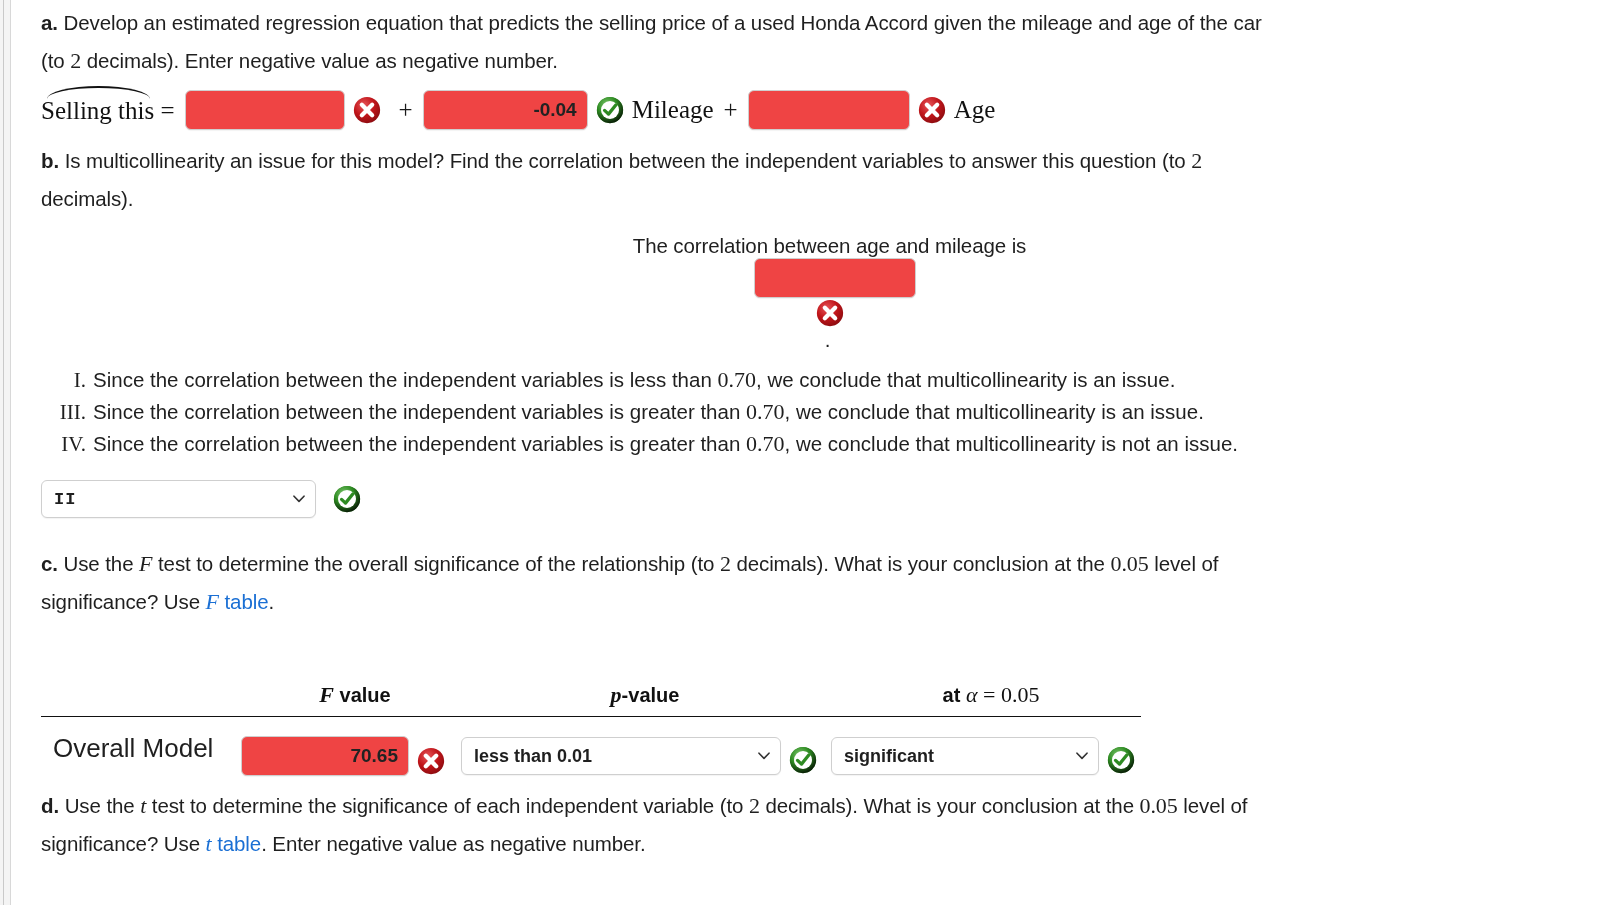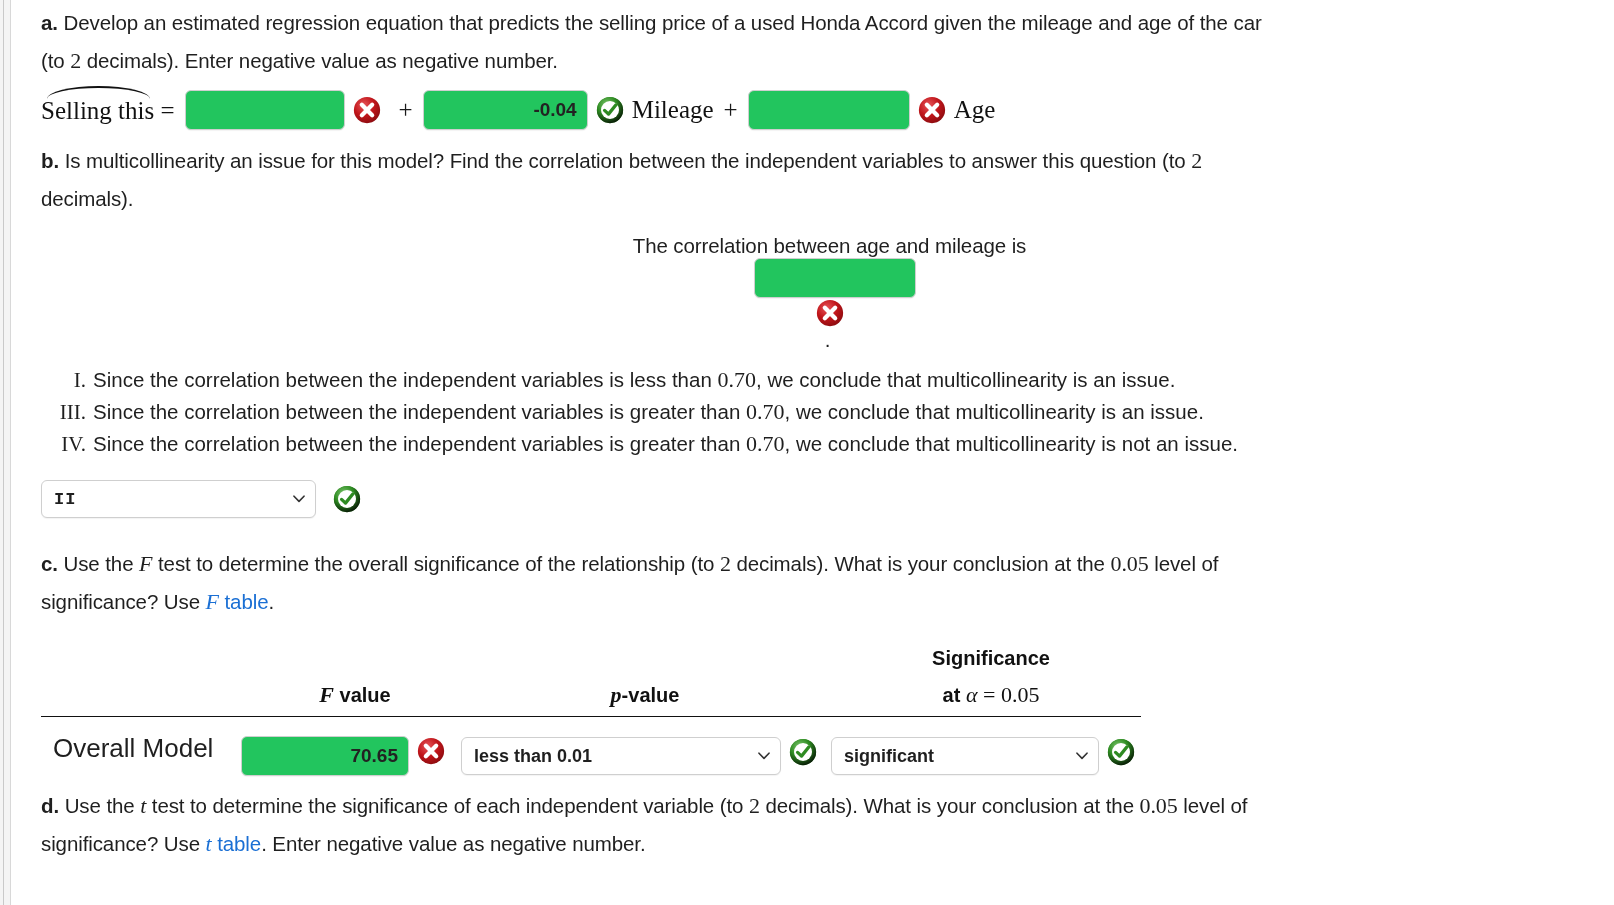--- a/index.html
+++ b/index.html
@@ -87,21 +87,21 @@
   .plus {
     font-family: "Liberation Serif", serif;
     font-size: 25px;
     margin: 0 10px;
   }
 
   input.tb {
     height: 40px;
     border: 1px solid #cfcfcf;
     border-radius: 6px;
-    background: #22c55e;
+    background: #ef4444;
     font-family: "Liberation Sans", sans-serif;
     font-size: 19px;
     font-weight: bold;
     color: #222;
     text-align: right;
     padding: 0 10px;
     outline: none;
     box-shadow: 0 1px 1px rgba(0,0,0,0.05);
   }
   input.tb.blank { font-weight: normal; }
@@ -197,21 +197,21 @@
     display: flex;
     align-items: center;
     height: 62px;
   }
   .cell-label {
     width: 200px; flex: 0 0 auto;
     font-size: 26px;
     color: #1f1f1f;
     padding-left: 12px;
   }
-  .cellflex { display: flex; align-items: flex-start; margin-top: 16px; }
+  .cellflex { display: flex; align-items: flex-end; margin-top: 16px; }
 </style>
 </head>
 <body>
 
 <div id="page">
 
   <div class="left-rail"></div>
 
   <div class="content">
 
@@ -340,21 +340,20 @@
         <div class="col-label"></div>
         <div class="col-f th">
           <span class="l1" style="visibility:hidden;">&nbsp;</span>
           <span class="mathit">F</span><span> value</span>
         </div>
         <div class="col-p th">
           <span class="l1" style="visibility:hidden;">&nbsp;</span>
           <span class="mathit">p</span><span>-value</span>
         </div>
         <div class="col-s th">
-          <span class="l1">Significance</span>
           <span>at </span><span class="mathit" style="font-weight:normal;">α</span><span class="mathnum" style="font-weight:normal;"> = </span><span class="mathnum" style="font-weight:normal;">0.05</span>
         </div>
       </div>
 
       <div class="hr"></div>
 
       <div class="trow">
         <div class="cell-label">Overall Model</div>
 
         <div class="cellflex">

